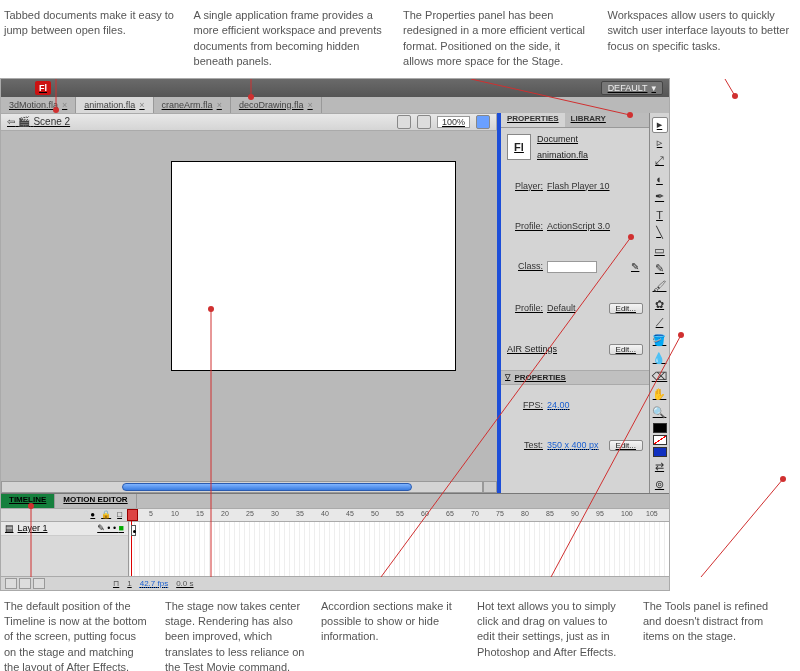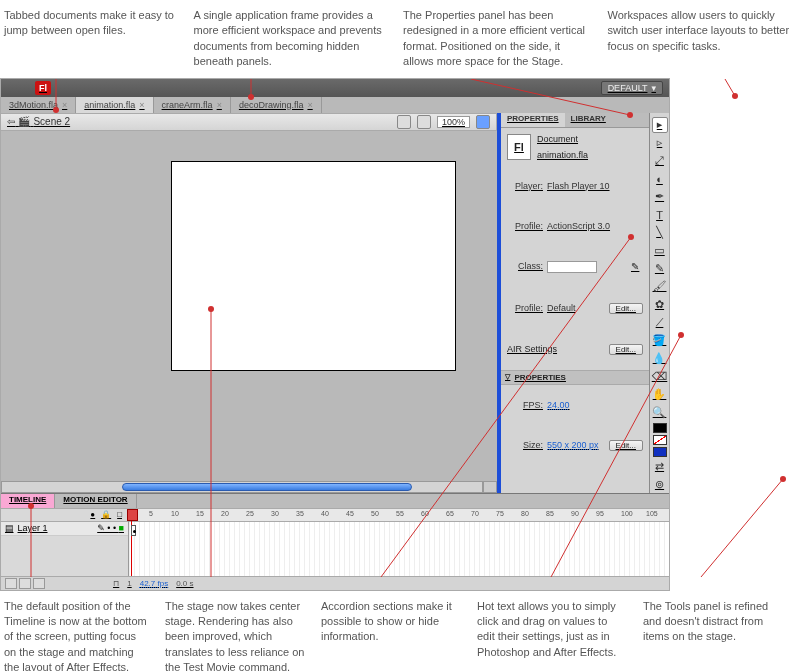--- a/index.html
+++ b/index.html
@@ -71,21 +71,21 @@
 .tool-sw { width: 14px; height: 10px; border: 1px solid #333; }
 .sw-black { background: #000; }
 .sw-blue { background: #1030c0; }
 .sw-noclr { background: #fff; position: relative; }
 .sw-noclr::after { content: ""; position: absolute; inset: 0; background: linear-gradient(to top left, transparent 45%, red 45%, red 55%, transparent 55%); }
 
 
 .timeline { border-top: 1px solid #777; background: #d4d4d4; }
 .tl-tabs { display: flex; height: 14px; background: #bcbcbc; }
 .tl-tab { padding: 1px 8px; font-size: 8px; font-weight: bold; border-right: 1px solid #999; }
-.tl-tab.active { background: #f9a8d4; }
+.tl-tab.active { background: #15803d; }
 .tl-body { display: flex; height: 68px; border-top: 1px solid #aaa; }
 .layer-col { width: 128px; border-right: 1px solid #999; background: #d9d9d9; font-size: 9px; }
 .layer-head { height: 13px; border-bottom: 1px solid #aaa; display: flex; align-items: center; justify-content: flex-end; gap: 6px; padding-right: 6px; font-size: 8px; }
 .layer-row { height: 14px; border-bottom: 1px solid #ccc; display: flex; align-items: center; gap: 4px; padding: 0 4px; background: #e8e8e8; }
 .frames-col { flex: 1; background: #fff; position: relative; }
 .ruler { height: 13px; border-bottom: 1px solid #aaa; background: #e8e8e8; position: relative; overflow: hidden; font-size: 7px; color: #555; }
 .ruler span { position: absolute; top: 1px; }
 .frame-grid { position: absolute; top: 13px; left: 0; right: 0; bottom: 0; background-image: repeating-linear-gradient(to right, #eee 0, #eee 1px, #fff 1px, #fff 5px), repeating-linear-gradient(to right, #ddd 0, #ddd 1px, transparent 1px, transparent 25px); }
 .playhead { position: absolute; top: 0; left: 2px; width: 1px; height: 100%; background: #d00; }
 .playhead::before { content: ""; position: absolute; top: 0; left: -4px; width: 9px; height: 10px; background: #d44; border: 1px solid #900; }
@@ -199,22 +199,22 @@
           <span style="width:70px">AIR Settings</span>
           <span class="editbtn">Edit...</span>
         </div>
 
       <div class="accordion-hdr">PROPERTIES</div>
       <div class="prop-row">
           <span class="prop-label">FPS:</span>
           <span class="prop-val hot">24.00</span>
         </div>
       <div class="prop-row">
-          <span class="prop-label">Size:</span>
-          <span class="prop-val hot">550 x 200 px</span>
+          <span class="prop-label">Test:</span>
+          <span class="prop-val hot">350 x 400 px</span>
           <span class="editbtn">Edit...</span>
         </div>
     </div>
 
     <div class="tools-panel">
       <div class="tool sel">▸</div>
       <div class="tool">▹</div>
       <div class="tool">⤢</div>
       <div class="tool">◐</div>
       <div class="tool">✒</div>

